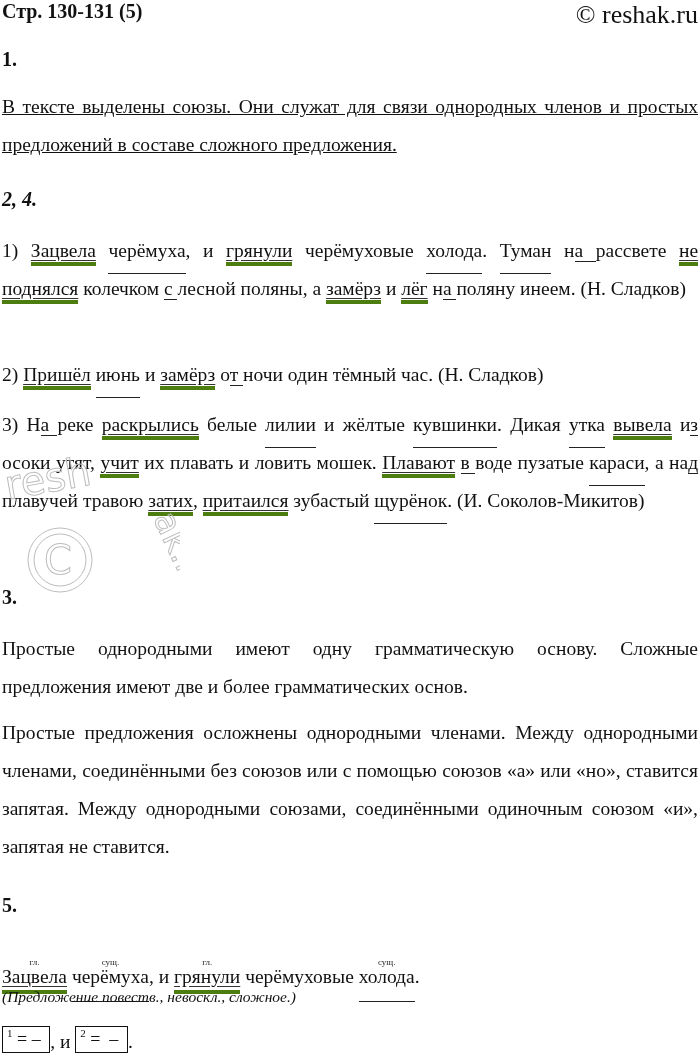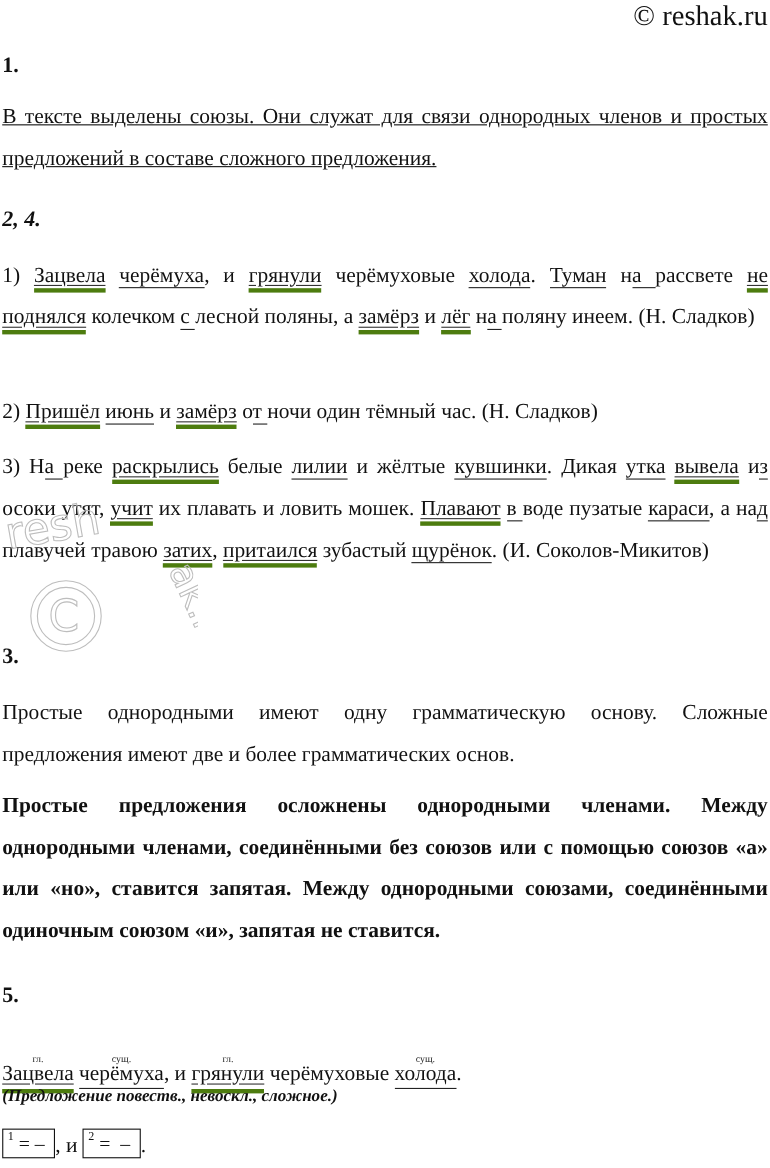--- a/index.html
+++ b/index.html
@@ -10,41 +10,42 @@
   }
   .page { position: absolute; left: 0; top: 0; width: 700px; }
   .header { position: absolute; top: 0; left: 2px; right: 2px; height: 30px; }
   .header-title { position: absolute; left: 0; top: 0; font-weight: bold; font-size: 20px; }
   .header-copy { position: absolute; right: 0; top: 0; font-size: 26px; }
   .blk { position: absolute; left: 2px; right: 2px; }
   .num { font-weight: bold; font-size: 20px; }
   .para { line-height: 38px; }
   .just { text-align: justify; text-align-last: left; }
   
-  .subj { border-bottom: 1.6px solid #222; padding-bottom: 0px; }
+  .subj { border-bottom: 1.6px solid #222; padding-bottom: 12px; }
   
   .pred { text-decoration: underline; text-decoration-color: #333; text-underline-offset: 3px;
           border-bottom: 4px solid #4d7c0f; padding-bottom: 1px; }
   
   .prep { border-bottom: 1.6px solid #222; }
   .sup-note { position: relative; display: inline-block; margin-top: 27px; }
   .sup-note .lbl { position: absolute; top: -15px; left: 50%; transform: translateX(-50%);
                    font-size: 9px; white-space: nowrap; color: #222; }
-  .italic { font-style: italic; font-size: 15.5px; font-weight: bold; }
+  .italic { font-style: italic; font-size: 15.5px; }
   .box { display: inline-block; border: 1.5px solid #111; height: 25px; padding: 0 4px;
          vertical-align: middle; font-size: 18px; line-height: 25px; }
   .box sup { font-size: 11px; vertical-align: top; line-height: 12px; }
   .watermark { position: absolute; left: 0; top: 440px; width: 180px; height: 180px; pointer-events: none; }
 </style>
 </head>
 <body>
 
 <div class="page">
 
   <div class="header">
+    <span class="header-title">Стр. 130-131 (5)</span>
     <span class="header-copy">© reshak.ru</span>
   </div>
 
   <div class="blk num" style="top:48px;">1.</div>
   <div class="blk para just" style="top:88px;text-decoration:underline;">В тексте выделены союзы. Они служат для связи однородных членов и простых предложений в составе сложного предложения.</div>
 
   <div class="blk num" style="top:188px;font-style:italic;">2, 4.</div>
 
   <div class="blk para just" style="top:232px;">
     <span>1)</span>
@@ -101,21 +102,21 @@
       <text x="5" y="50" font-size="40" font-family="DejaVu Sans, sans-serif" transform="rotate(-10 60 40)">resh</text>
       <text x="120" y="70" font-size="34" font-family="DejaVu Sans, sans-serif" transform="rotate(65 130 100)">ak.ru</text>
       <circle cx="60" cy="120" r="32"></circle>
       <circle cx="60" cy="120" r="26"></circle>
       <text x="44" y="134" font-size="40" font-family="DejaVu Sans, sans-serif">C</text>
     </g>
   </svg>
 
   <div class="blk num" style="top:586px;">3.</div>
   <div class="blk para just" style="top:630px;">Простые однородными имеют одну грамматическую основу. Сложные предложения имеют две и более грамматических основ.</div>
-  <div class="blk para just" style="top:714px;font-weight:bold;">Простые предложения осложнены однородными членами. Между однородными членами, соединёнными без союзов или с помощью союзов «а» или «но», ставится запятая. Между однородными союзами, соединёнными одиночным союзом «и», запятая не ставится.</div>
+  <div class="blk para just" style="top:714px;">Простые предложения осложнены однородными членами. Между однородными членами, соединёнными без союзов или с помощью союзов «а» или «но», ставится запятая. Между однородными союзами, соединёнными одиночным союзом «и», запятая не ставится.</div>
 
   <div class="blk num" style="top:894px;">5.</div>
   <div class="blk" style="top:938px; line-height:24px;">
     <span class="sup-note pred"><span class="lbl">гл.</span><span>Зацвела</span></span>
     <span class="sup-note subj"><span class="lbl">сущ.</span><span>черёмуха</span></span><span>, и</span>
     <span class="sup-note pred"><span class="lbl">гл.</span><span>грянули</span></span>
     <span>черёмуховые</span>
     <span class="sup-note subj"><span class="lbl">сущ.</span><span>холода</span></span><span>.</span>
   </div>
 

